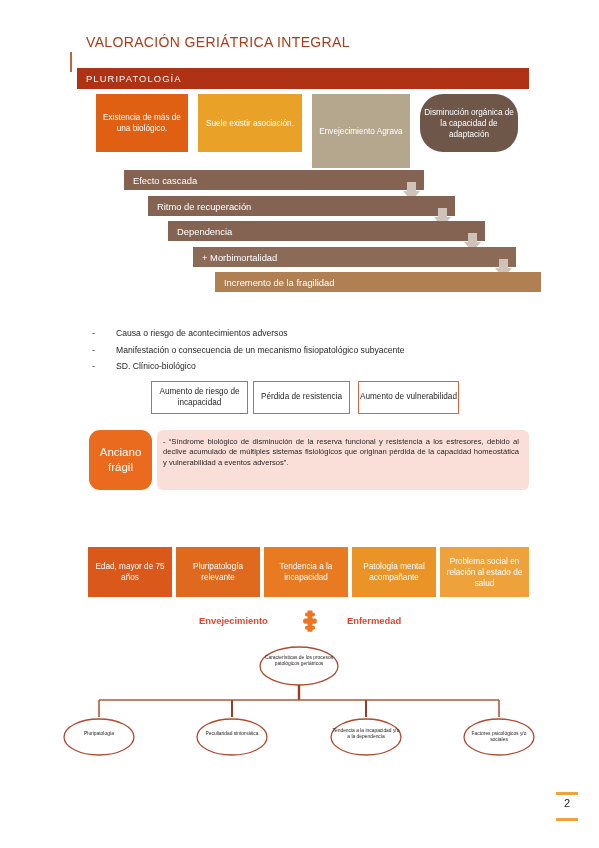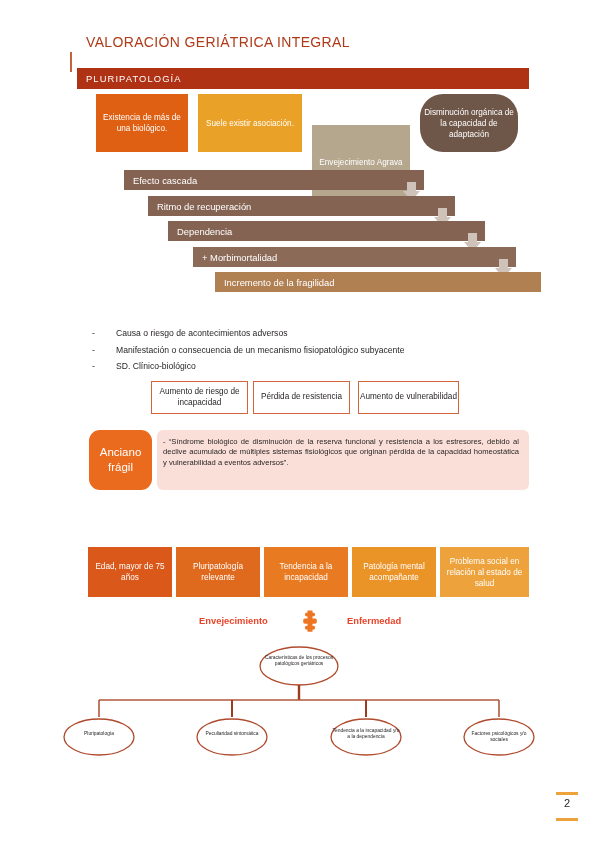--- a/index.html
+++ b/index.html
@@ -241,21 +241,21 @@
   <div class="doc-header">
     <div class="hdr-left">VALORACIÓN GERIÁTRICA INTEGRAL</div>
   </div>
   <div class="margin-mark"></div>
 
   <div class="section-bar" style="top:68px;">PLURIPATOLOGÍA</div>
 
   <div id="plp-boxes">
       <div class="plp-box" style="left: 96px; top: 94px; width: 92px; height: 58px; background: rgb(223, 96, 19);">Existencia de más de una biológico.</div>
       <div class="plp-box" style="left: 198px; top: 94px; width: 104px; height: 58px; background: rgb(233, 162, 39);">Suele existir asociación.</div>
-      <div class="plp-box" style="left: 312px; top: 94px; width: 98px; height: 74px; background: rgb(181, 166, 142); margin-top: 31px;">Envejecimiento Agrava</div>
+      <div class="plp-box" style="left: 312px; top: 94px; width: 98px; height: 74px; background: rgb(181, 166, 142);">Envejecimiento Agrava</div>
       <div class="plp-box" style="left: 420px; top: 94px; width: 98px; height: 58px; background: rgb(110, 86, 73); border-radius: 23px;">Disminución orgánica de la capacidad de adaptación</div>
     </div>
 
   <div id="cascade">
       <div class="cascade-bar" style="left: 124px; top: 170px; width: 300px; background: rgb(133, 99, 82);">Efecto cascada</div>
       <div class="cascade-arrow" style="left: 402px; top: 182px;">
         <svg width="19" height="20" viewBox="0 0 19 20">
           <path d="M5 0 h9 v9 h4 L9.5 19 L1 9 h4 z" fill="#cfc2b8"></path>
         </svg>
       </div>

